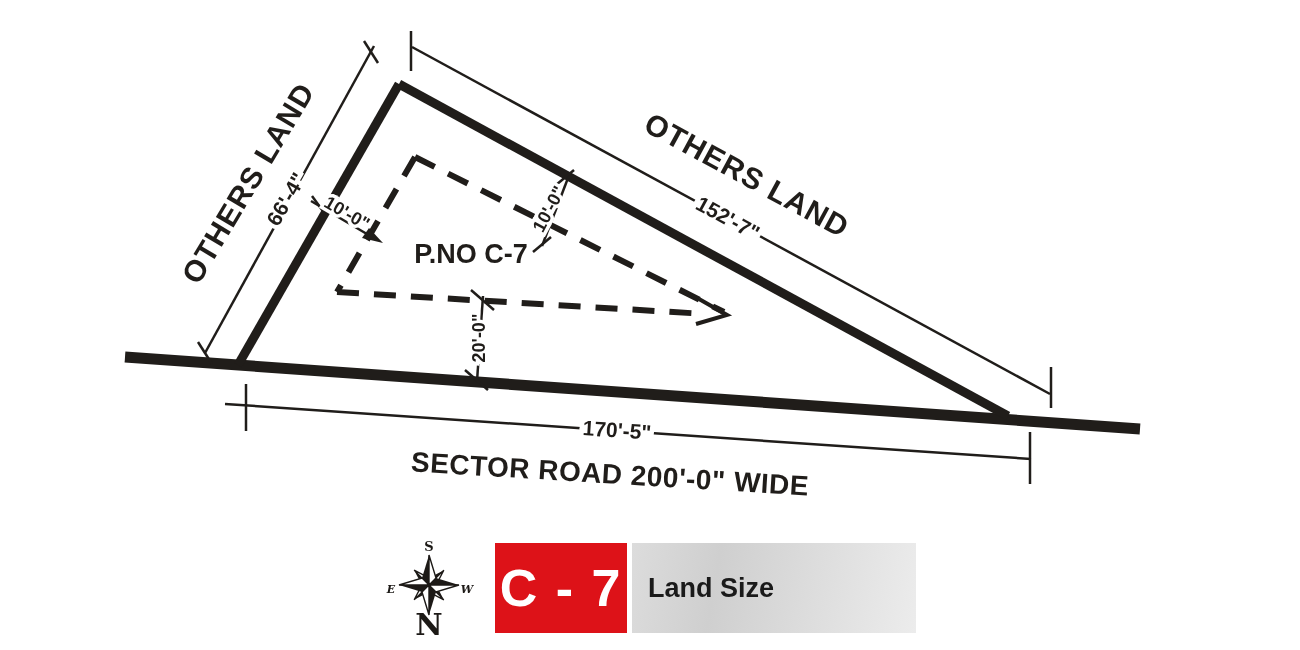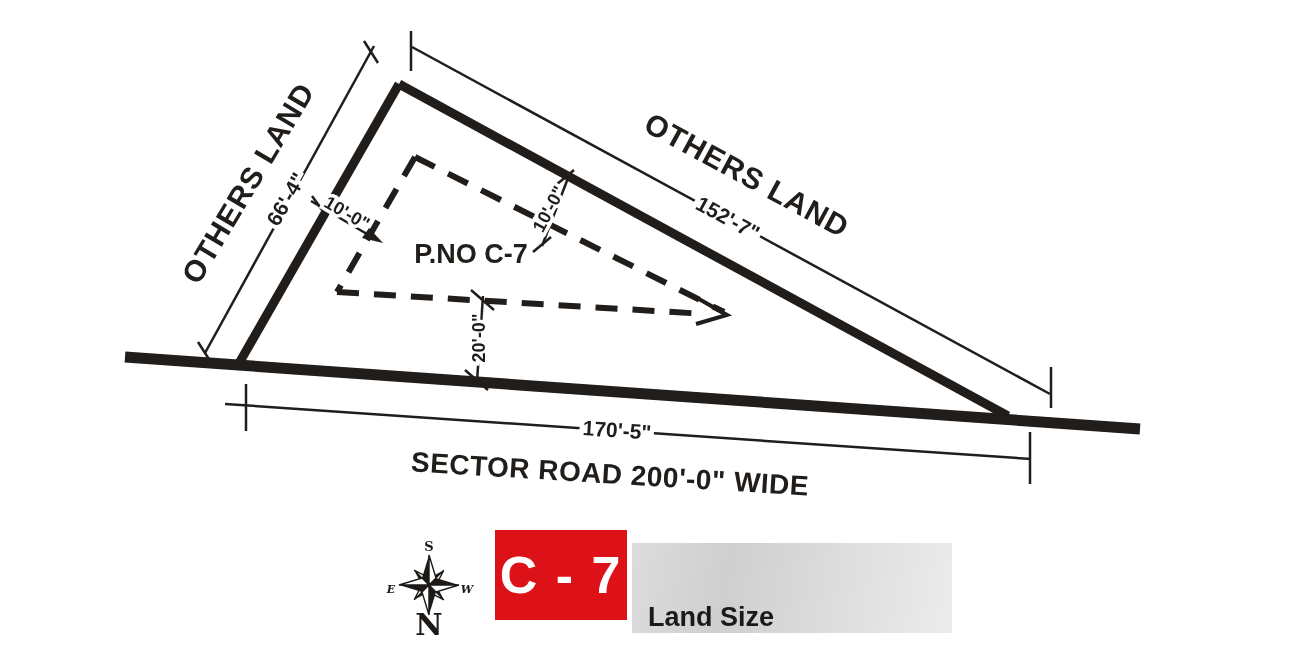--- a/index.html
+++ b/index.html
@@ -20,28 +20,28 @@
     font: 700 18px "Liberation Sans", sans-serif;
     fill:#201d1a; stroke:#ffffff; stroke-width:7px; paint-order:stroke;
   }
   .plot-label { font: 700 27px "Liberation Sans", sans-serif; fill:#201d1a; }
   .road-label { font: 700 28px "Liberation Sans", sans-serif; fill:#201d1a; letter-spacing:0.5px; }
   .compass-letter { font: 700 13px "DejaVu Serif", serif; fill:#1c1916; }
   .compass-letter-small { font: 700 11px "DejaVu Serif", serif; fill:#1c1916; font-style:italic; }
   .compass-north { font: 700 30px "DejaVu Serif", serif; fill:#1c1916; }
 
   .legend-badge {
-    position:absolute; left:495px; top:530px; width:132px; height:90px;
+    position:absolute; left:495px; top:543px; width:132px; height:90px;
     background:#dd1218; display:flex; align-items:center; justify-content:center;
     color:#ffffff; font: 700 52px "Liberation Sans", sans-serif; letter-spacing:2px;
   }
   .legend-panel {
-    position:absolute; left:632px; top:543px; width:320px; height:90px;
+    position:absolute; left:632px; top:543px; width:284px; height:90px;
     background:linear-gradient(100deg,#dcdcdc 0%,#cfcfcf 30%,#ececec 100%);
-    display:flex; flex-direction:column; justify-content:flex-end;
+    display:flex; flex-direction:column; justify-content:center;
     padding-left:16px; box-sizing:border-box;
   }
   .legend-panel .line1, .legend-panel .line2 {
     font: 700 27px "Liberation Sans", sans-serif; color:#1a1a1a; line-height:32px;
   }
   .compass-wrap { position:absolute; left:376px; top:532px; width:106px; height:112px; }
 </style>
 </head>
 <body>
 

